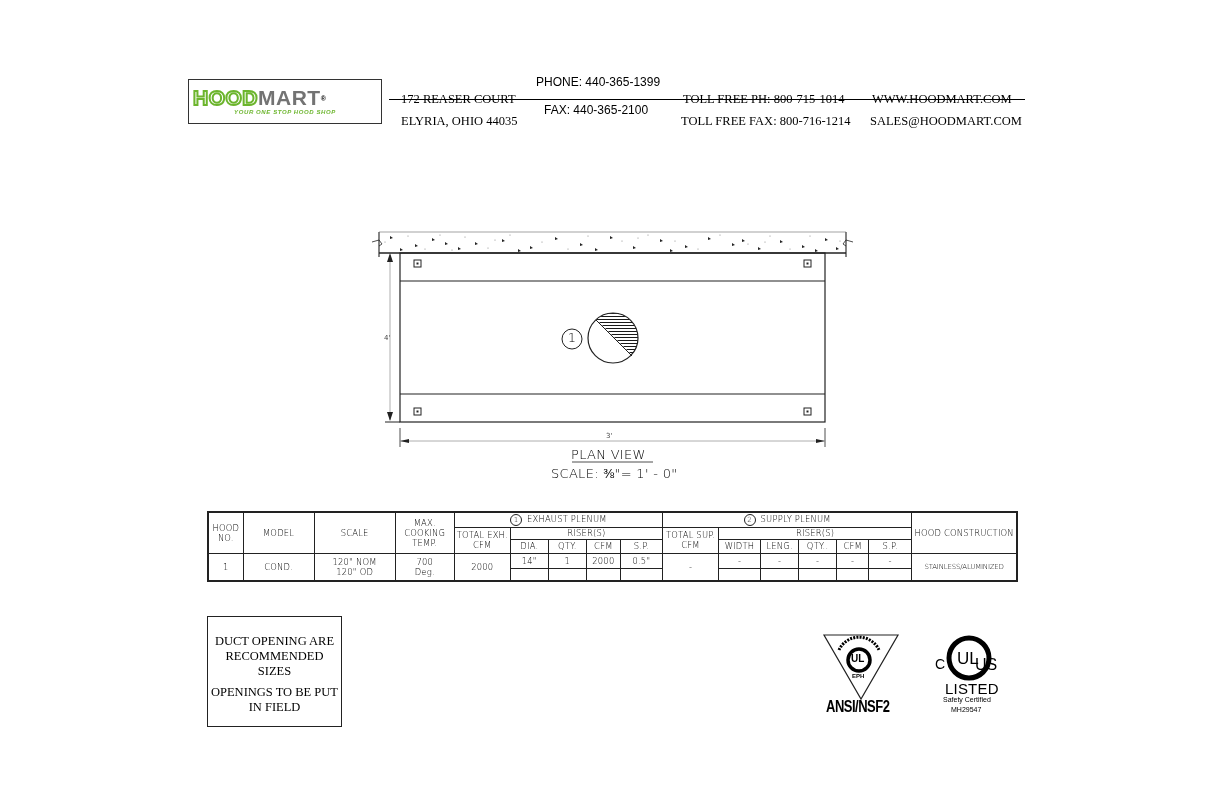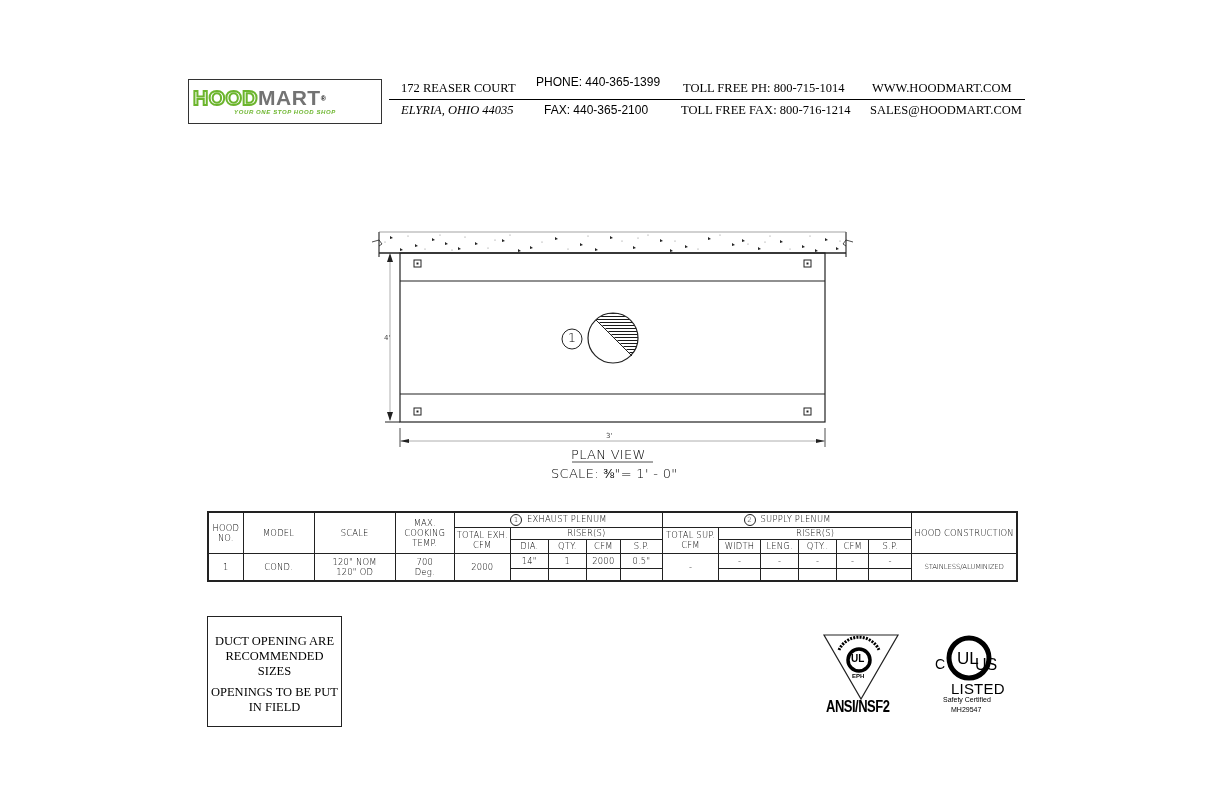--- a/index.html
+++ b/index.html
@@ -5,21 +5,21 @@
   html,body{margin:0;padding:0;background:#ffffff;}
   body{width:1224px;height:792px;position:relative;overflow:hidden;font-family:"Liberation Sans",sans-serif;color:#000;}
   .abs{position:absolute;}
   .logo-box{left:188px;top:79px;width:194px;height:45px;border:1px solid #333;box-sizing:border-box;background:#fff;}
   .logo-main{position:absolute;left:4px;top:7px;font-family:"Liberation Sans",sans-serif;font-weight:bold;font-size:21px;letter-spacing:0.5px;line-height:22px;white-space:nowrap;}
   .logo-hood{color:#fff;margin-top:44px;-webkit-text-stroke:2px #6cb52d;}
   .logo-mart{color:#737373;}
   .logo-reg{font-size:7px;vertical-align:middle;}
   .logo-tag{position:absolute;left:0;width:100%;top:29px;text-align:center;font-size:6px;font-weight:bold;font-style:italic;color:#6cb52d;letter-spacing:0.6px;}
   .hdr-line{left:389px;top:99px;width:636px;height:1px;background:#000;}
-  .hdr-txt{font-family:"Liberation Serif",serif;font-size:12.5px;white-space:nowrap;}
+  .hdr-txt{font-family:"Liberation Serif",serif;font-size:12.5px;white-space:nowrap;margin-top:11px;}
   .hdr-sans{font-family:"Liberation Sans",sans-serif;font-size:12px;white-space:nowrap;}
   .drawing{left:370px;top:222px;width:490px;height:265px;}
   .dim-txt{font-family:"DejaVu Sans",sans-serif;font-size:7px;color:#444;}
   .title-txt{font-family:"DejaVu Sans",sans-serif;font-size:13px;font-weight:300;letter-spacing:0.3px;white-space:nowrap;}
   table.spec{position:absolute;left:207px;top:511px;width:811px;border-collapse:collapse;table-layout:fixed;}
   table.spec td{border:1px solid #222;text-align:center;vertical-align:middle;font-family:"DejaVu Sans",sans-serif;font-size:8.4px;line-height:10px;padding:0;letter-spacing:0.2px;font-weight:300;}
   table.spec{border:2px solid #222;}
   .note-box{left:207px;top:616px;width:135px;height:111px;border:1px solid #222;box-sizing:border-box;text-align:center;font-family:"Liberation Serif",serif;font-size:12.5px;line-height:15px;}
   .cert{font-family:"Liberation Sans",sans-serif;}
 </style>
@@ -28,21 +28,21 @@
 
 <div class="abs logo-box">
   <div class="logo-main">
     <span class="logo-hood">HOOD</span><span class="logo-mart">MART</span><span class="logo-reg">®</span>
   </div>
   <div class="logo-tag">YOUR ONE STOP HOOD SHOP</div>
 </div>
 
 <div class="abs hdr-line"></div>
 <div class="abs hdr-txt" style="left:401px;top:81px;">172 REASER COURT</div>
-<div class="abs hdr-txt" style="left:401px;top:103px;font-style:italic;">ELYRIA, OHIO 44035</div>
+<div class="abs hdr-txt" style="left:401px;top:103px;">ELYRIA, OHIO 44035</div>
 <div class="abs hdr-sans" style="left:536px;top:75px;">PHONE: 440-365-1399</div>
 <div class="abs hdr-sans" style="left:544px;top:103px;">FAX: 440-365-2100</div>
 <div class="abs hdr-txt" style="left:683px;top:81px;">TOLL FREE PH: 800-715-1014</div>
 <div class="abs hdr-txt" style="left:681px;top:103px;">TOLL FREE FAX: 800-716-1214</div>
 <div class="abs hdr-txt" style="left:872px;top:81px;">WWW.HOODMART.COM</div>
 <div class="abs hdr-txt" style="left:870px;top:103px;">SALES@HOODMART.COM</div>
 
 <div class="abs drawing">
   <svg width="490" height="265" viewBox="0 0 490 265">
     <defs>
@@ -274,16 +274,16 @@
   <div class="abs" style="left:4px;top:66px;font-size:13px;font-weight:bold;letter-spacing:-0.5px;transform:scaleY(1.2);">ANSI/NSF2</div>
 </div>
 
 <div class="abs cert" style="left:933px;top:634px;width:80px;height:85px;">
   <svg width="80" height="48" viewBox="0 0 80 48">
     <circle cx="36" cy="24" r="20" fill="none" stroke="#000" stroke-width="5"></circle>
   </svg>
   <div class="abs" style="left:2px;top:22px;font-size:14px;">C</div>
   <div class="abs" style="left:24px;top:15px;font-size:17px;">UL</div>
   <div class="abs" style="left:42px;top:22px;font-size:16px;">US</div>
-  <div class="abs" style="left:12px;top:46px;font-size:15px;letter-spacing:0.2px;margin-left:6px;">LISTED</div>
+  <div class="abs" style="left:12px;top:46px;font-size:15px;letter-spacing:0.2px;">LISTED</div>
   <div class="abs" style="left:10px;top:62px;font-size:7px;">Safety Certified</div>
   <div class="abs" style="left:18px;top:72px;font-size:7px;">MH29547</div>
 </div>
 
 </body></html>

